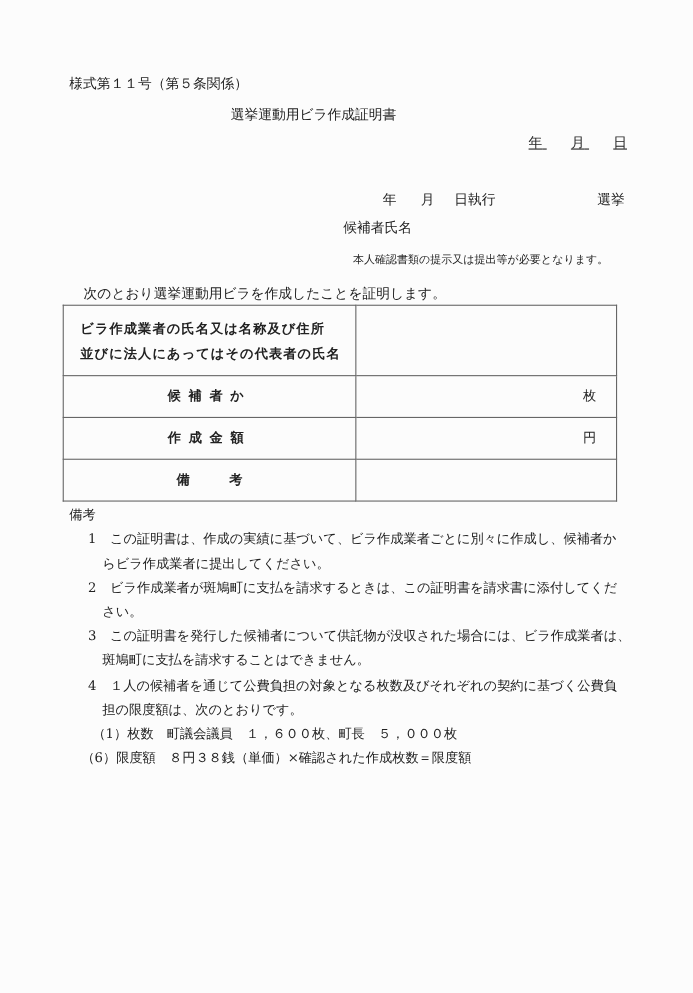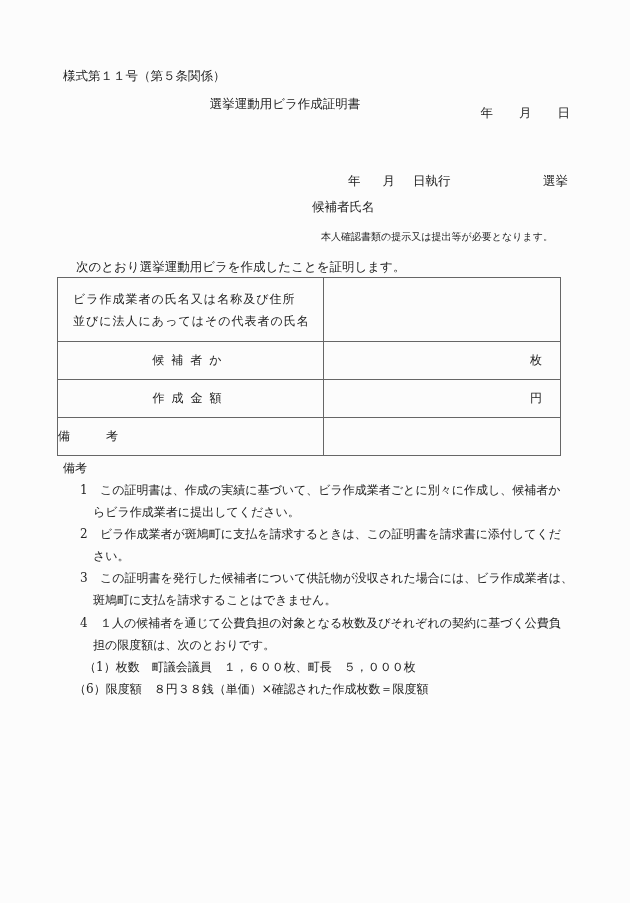--- a/index.html
+++ b/index.html
@@ -10,43 +10,43 @@
       overflow: hidden;
       font-family: "DejaVu Serif", "Liberation Serif", serif;
       color: #222;
     }
     .abs { position: absolute; white-space: nowrap; }
     .t13 { font-size: 12.5px; }
     .t12 { font-size: 12px; }
     .t10 { font-size: 10px; line-height: 12px; }
     #form-number { left: 63px; top: 68px; }
     #doc-title { left: 0; width: 570px; top: 96px; text-align: center; padding-left: 0; }
-    #date-line { right: 60px; top: 105px; word-spacing: 0; }
+    #date-line { right: 60px; top: 122px; word-spacing: 0; text-decoration: underline; }
     #date-line span { margin-left: 22px; }
     #election-line { left: 348px; top: 173px; }
     #election-line .m { margin-left: 22px; }
     #election-line .d { margin-left: 18px; }
     #election-name { right: 62px; top: 173px; }
     #candidate-label { left: 312px; top: 199px; }
     #note { left: 311px; top: 231px; }
     #note .l2 { padding-left: 10px; }
     #intro { left: 76px; top: 259px; }
 
     table#cert-table {
       position: absolute; left: 57px; top: 277px;
       width: 504px; border-collapse: collapse;
       font-size: 12px;
     }
     #cert-table td { border: 1.3px solid #666; padding: 0; }
-    #cert-table td.lab { width: 250px; }
+    #cert-table td.lab { width: 250px; font-weight: bold; }
     #cert-table tr.r1 td { height: 63px; }
     #cert-table tr.r2 td, #cert-table tr.r3 td, #cert-table tr.r4 td { height: 37px; }
     .lab-multi { padding-left: 15px !important; line-height: 22px; letter-spacing: 1px; }
     .lab-center { text-align: center; letter-spacing: 7px; }
-    .lab-biko { }
+    .lab-biko { text-align: center; }
     .lab-biko span.g { display: inline-block; width: 36px; }
     .unit { text-align: right; padding-right: 18px !important; }
 
     #remarks-title { left: 63px; top: 460px; }
     .rem { left: 80px; }
     .rem-cont { left: 93px; }
     .rem-num { display: inline-block; width: 20px; }
     #r1a { top: 482px; } #r1b { top: 504px; }
     #r2a { top: 526px; } #r2b { top: 548px; }
     #r3a { top: 570px; } #r3b { top: 592px; font-family: Liberation Serif, serif; }

